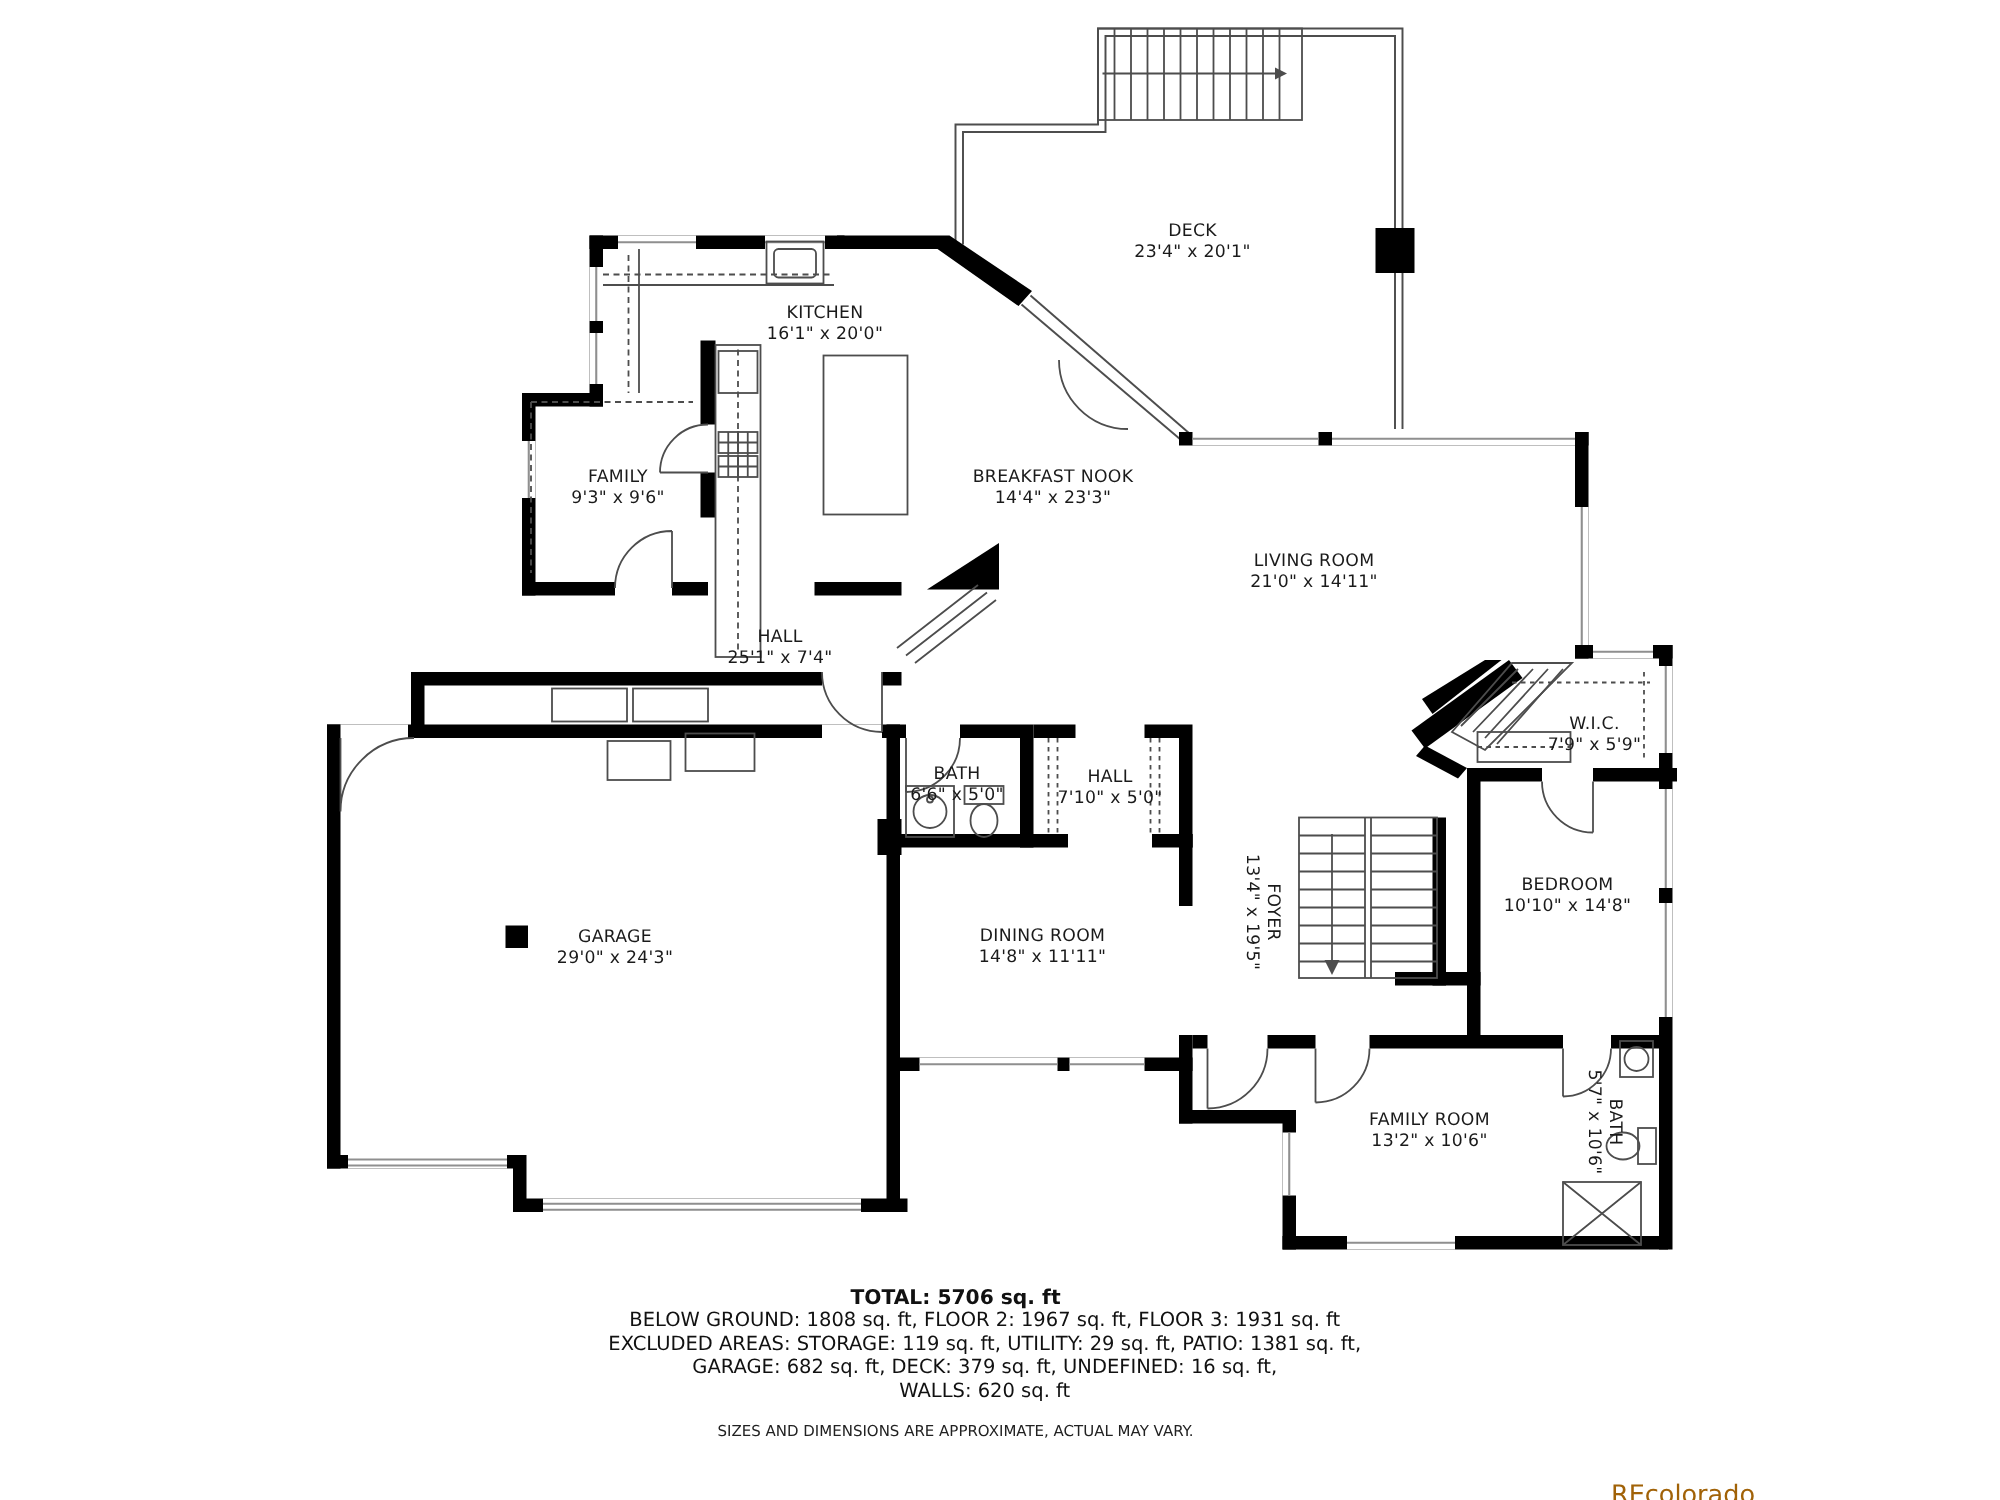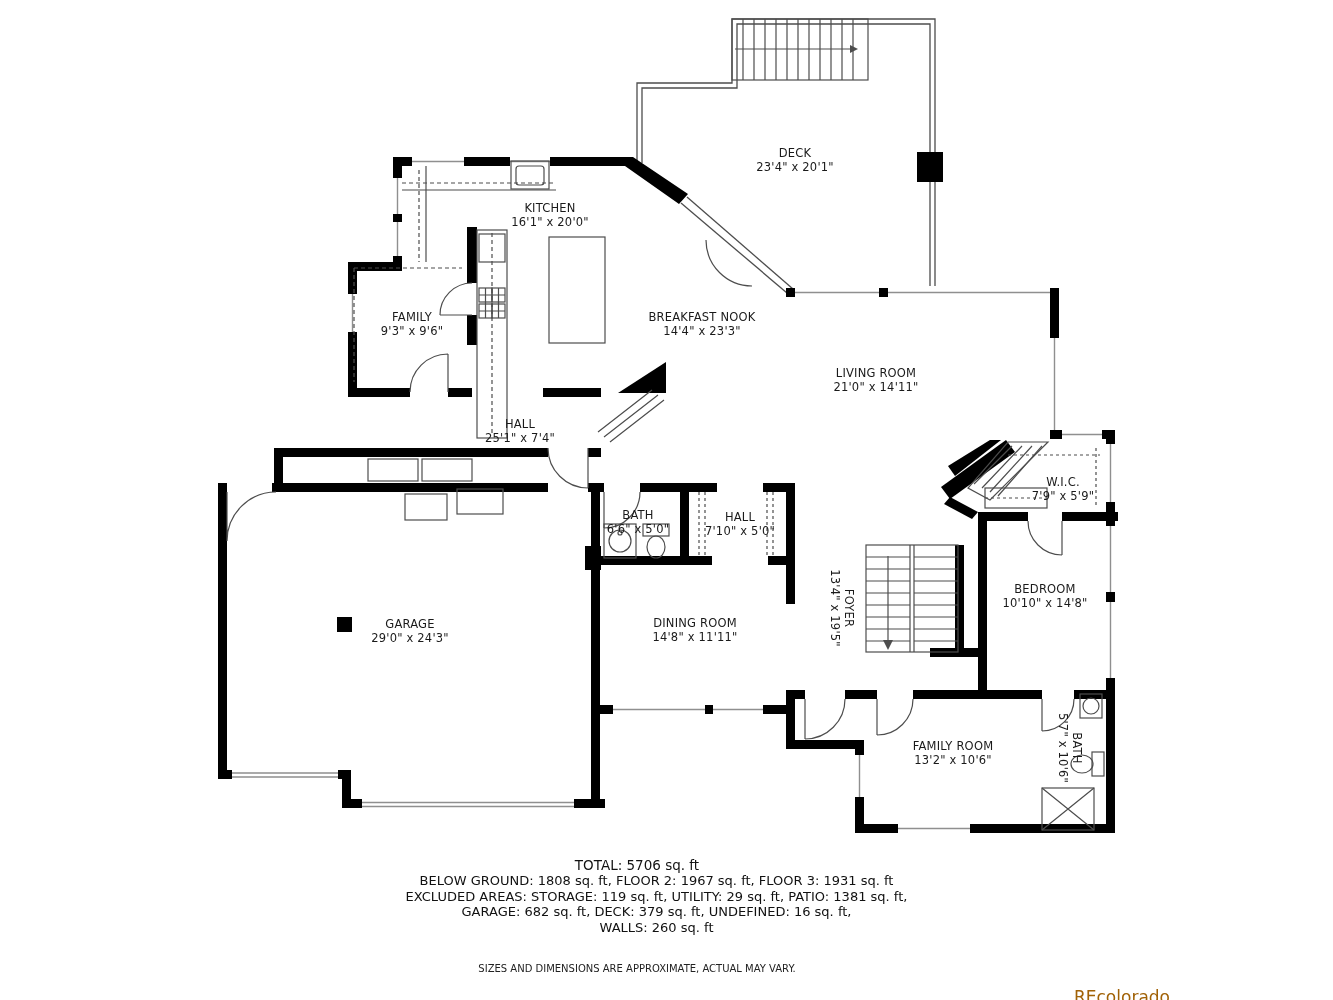--- a/index.html
+++ b/index.html
@@ -4,23 +4,23 @@
 <style>
   html,body{margin:0;padding:0;background:#ffffff;}
   #stage{position:relative;width:1177px;height:1000px;background:#ffffff;overflow:hidden;
          font-family:"DejaVu Sans", sans-serif;}
   #plan-svg{position:absolute;left:0;top:0;}
   .lbl{position:absolute;transform:translate(-50%,-50%);display:flex;flex-direction:column;
        text-align:center;font-size:11.5px;line-height:14px;color:#1a1a1a;white-space:nowrap;
        letter-spacing:.2px;}
   .lbl.rot{transform:translate(-50%,-50%) rotate(90deg);}
   #footer{position:absolute;left:0;top:857px;width:1274px;text-align:center;color:#111;}
-  #footer .total{font-weight:normal;font-size:13.5px;line-height:16px;}
+  #footer .total{font-weight:bold;font-size:13.5px;line-height:16px;}
   #footer .fline{font-size:13px;line-height:15.5px;padding-left:39px;}
-  #footer .disclaimer{font-size:10px;line-height:12px;margin-top:28px;color:#222;}
+  #footer .disclaimer{font-size:10px;line-height:12px;margin-top:14px;color:#222;}
   #watermark{position:absolute;right:7px;top:963px;font-size:17px;color:#a16207;margin-top:24px;}
 </style>
 </head>
 <body>
 
 <div id="stage">
 
 <svg id="plan-svg" width="1333" height="1000" viewBox="0 0 1333 1000">
 
   <g fill="none" stroke="#4d4d4d" stroke-width="1.3">
@@ -299,18 +299,18 @@
   <div class="lbl rot" style="left:1070px;top:748px">
     <span>BATH</span>
     <span>5'7" x 10'6"</span>
   </div>
 
   <div id="footer">
     <div class="total">TOTAL: 5706 sq. ft</div>
     <div class="fline">BELOW GROUND: 1808 sq. ft, FLOOR 2: 1967 sq. ft, FLOOR 3: 1931 sq. ft</div>
     <div class="fline">EXCLUDED AREAS: STORAGE: 119 sq. ft, UTILITY: 29 sq. ft, PATIO: 1381 sq. ft,</div>
     <div class="fline">GARAGE: 682 sq. ft, DECK: 379 sq. ft, UNDEFINED: 16 sq. ft,</div>
-    <div class="fline">WALLS: 260 sq. ft</div>
+    <div class="fline">WALLS: 620 sq. ft</div>
     <div class="disclaimer">SIZES AND DIMENSIONS ARE APPROXIMATE, ACTUAL MAY VARY.</div>
   </div>
 
   <div id="watermark">REcolorado</div>
 </div>
 
 </body></html>

